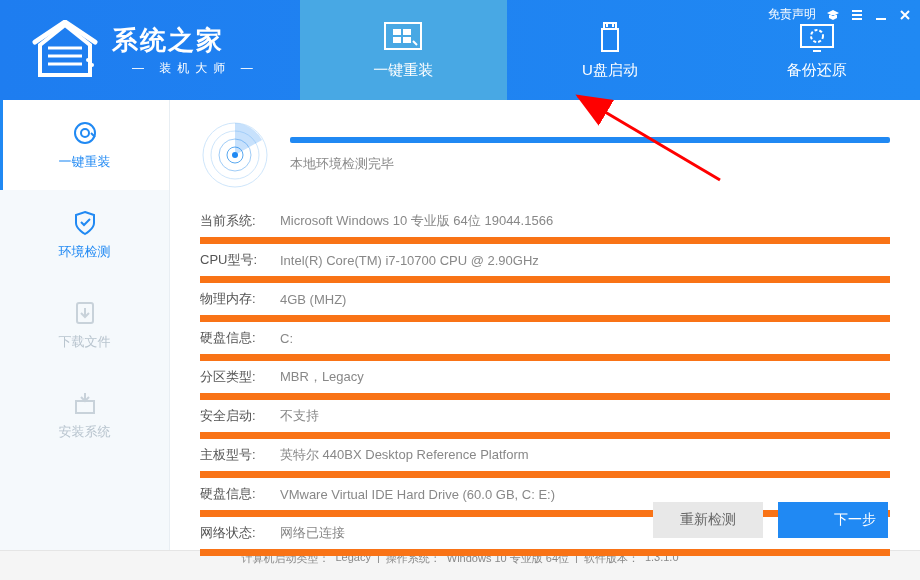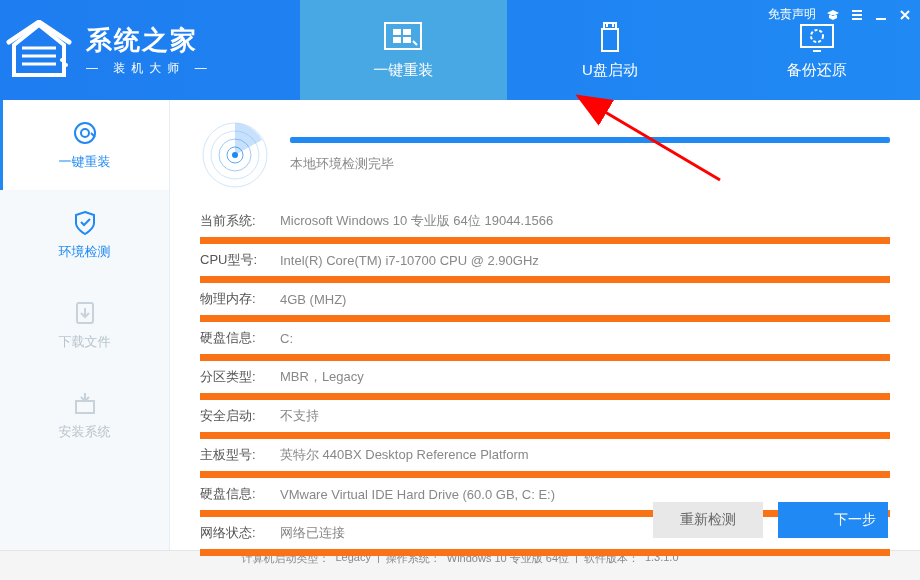--- a/index.html
+++ b/index.html
@@ -1,23 +1,23 @@
 <!DOCTYPE html>
 <html><head>
 <meta charset="utf-8">
 <style>
 * { margin: 0; padding: 0; box-sizing: border-box; font-family: "Microsoft YaHei", sans-serif; }
 body { width: 920px; height: 580px; background: #fff; overflow: hidden; position: relative; }
 
 .header { height: 100px; background: linear-gradient(to right, #1e7df0, #2089f3); display: flex; align-items: stretch; position: relative; }
-.logo-area { display: flex; align-items: center; padding: 0 4px; width: 300px; }
+.logo-area { display: flex; align-items: center; padding: 0 30px; width: 300px; }
 .logo-icon { width: 70px; height: 60px; margin-right: 12px; }
 .logo-text { color: #fff; }
 .logo-title { font-size: 26px; font-weight: bold; letter-spacing: 2px; }
-.logo-sub { font-size: 12px; letter-spacing: 6px; margin-top: 2px; text-align: right; }
+.logo-sub { font-size: 12px; letter-spacing: 6px; margin-top: 2px; text-align: right; margin-left: 20px; }
 
 .top-tabs { display: flex; flex: 1; }
 .top-tab { flex: 1; display: flex; flex-direction: column; align-items: center; justify-content: center; color: #fff; cursor: pointer; position: relative; }
 .top-tab.active { background: #48a8e4; }
 .top-tab-icon { width: 40px; height: 32px; margin-bottom: 8px; }
 .top-tab-label { font-size: 15px; }
 
 .header-controls { position: absolute; right: 8px; top: 6px; display: flex; align-items: center; gap: 10px; color: #fff; font-size: 12px; }
 .header-controls span { cursor: pointer; margin-left: 28px; }
 .hc-icon { width: 14px; height: 14px; cursor: pointer; display: inline-block; }

